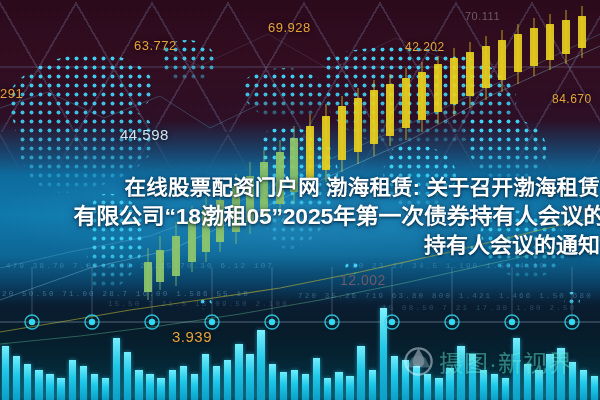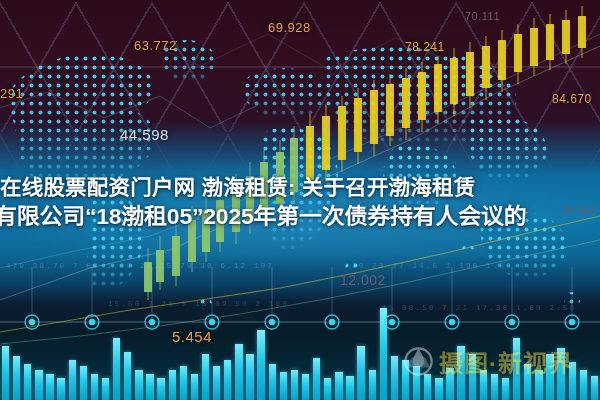--- a/index.html
+++ b/index.html
@@ -77,21 +77,21 @@
     white-space:nowrap;
     letter-spacing:.5px;
   }
   .numlabel.orange{color:#e8a33a;text-shadow:0 0 5px rgba(0,0,0,.85);}
   .numlabel.white{color:#cfe4ef;text-shadow:0 0 5px rgba(0,0,0,.6);}
   .numlabel.dim{color:#6e5b66;}
 
   
   #headline{
     position:absolute;left:0;top:176px;width:600px;
-    text-align:left;
+    text-align:right;
     pointer-events:none;
   }
   .hl-line{
     color:#ffffff;
     font-weight:bold;
     white-space:nowrap;
     text-shadow:0 1px 3px rgba(0,20,40,.85),0 0 9px rgba(0,30,60,.55);
   }
   #hl1{font-size:21.5px;line-height:25px;letter-spacing:.2px;}
   #hl2{font-size:22.5px;line-height:27px;letter-spacing:-.2px;margin-top:2px;
@@ -99,21 +99,21 @@
   #hl3{font-size:22px;line-height:27px;margin-top:2px;}
 
   
   #watermark{
     position:absolute;left:404px;top:344px;
     display:flex;align-items:center;gap:6px;
     opacity:.46;
   }
   #wm-icon{width:29px;height:29px;flex:0 0 29px;}
   #wm-text{
-    color:#fde047;font-size:24px;font-weight:bold;letter-spacing:1px;
+    color:#5eead4;font-size:24px;font-weight:normal;letter-spacing:1px;
     text-shadow:0 0 5px rgba(0,0,0,.35);
   }
 
   
   #glow-band{
     top:150px;height:130px;
     background:radial-gradient(ellipse 420px 80px at 300px 65px, rgba(90,200,255,.22), rgba(0,0,0,0) 72%);
   }
   #bottom-glow{
     top:300px;height:100px;
@@ -404,42 +404,45 @@
       <line x1="512" y1="267" x2="512" y2="322" stroke="#9fb8c8" stroke-width=".8" opacity=".40"></line>
       <circle cx="512" cy="322" r="7" fill="none" stroke="#2fd9f0" stroke-width="1.4" opacity=".85"></circle>
       <circle cx="512" cy="322" r="3.2" fill="#2fd9f0"></circle>
       <line x1="572" y1="267" x2="572" y2="322" stroke="#9fb8c8" stroke-width=".8" opacity=".40"></line>
       <circle cx="572" cy="322" r="7" fill="none" stroke="#2fd9f0" stroke-width="1.4" opacity=".85"></circle>
       <circle cx="572" cy="322" r="3.2" fill="#2fd9f0"></circle>
     </svg>
 
   <div class="layer" id="tickers">
       <div class="ticker-table" style="left: 6px; top: 262px; opacity: 0.28;">479   38.70   7.80   1.09   22.15   70.30   6.12   107</div>
+      <div class="ticker-table" style="left: 2px; top: 290px; opacity: 0.34;">20  50.50      71.00  28.7     16.00   1.586   55.10</div>
       <div class="ticker-table" style="left: 108px; top: 300px; opacity: 0.22;">15.50        7   21.5    13   09.50    2.100</div>
       <div class="ticker-table" style="left: 352px; top: 262px; opacity: 0.26;">30   23   27   34.5   1.190   1.50   4.10</div>
+      <div class="ticker-table" style="left: 298px; top: 292px; opacity: 0.3;">720   35.26    719   63.80    800   1.421   1.466   1.50   680</div>
       <div class="ticker-table" style="left: 382px; top: 304px; opacity: 0.22;">15   08.50     7   21   17.30    1.80    2.50</div>
       <div class="ticker-table" style="left: 196px; top: 214px; opacity: 0.25;">10.45   3.07   5.60   11.20   6.32</div>
     </div>
 
   <div class="layer" id="labels">
       <div class="numlabel orange" style="left: 0px; top: 86px; font-size: 13px;">291</div>
       <div class="numlabel orange" style="left: 134px; top: 38px; font-size: 13px;">63.772</div>
       <div class="numlabel orange" style="left: 268px; top: 20px; font-size: 13px; text-align: center;">69.928</div>
-      <div class="numlabel orange" style="left: 405px; top: 40px; font-size: 12px;">78.241</div>
+      <div class="numlabel orange" style="left: 405px; top: 40px; font-size: 12px;">42.202</div>
       <div class="numlabel dim" style="left: 465px; top: 10px; font-size: 11px;">70.111</div>
       <div class="numlabel orange" style="left: 552px; top: 92px; font-size: 12px;">84.670</div>
       <div class="numlabel white" style="left: 120px; top: 126px; font-size: 15px;">44.598</div>
-      <div class="numlabel orange" style="left: 172px; top: 328px; font-size: 15px;">5.454</div>
+      <div class="numlabel orange" style="left: 172px; top: 328px; font-size: 15px;">3.939</div>
       <div class="numlabel dim" style="left: 340px; top: 272px; font-size: 14px;">12.002</div>
       <div class="numlabel dim" style="left: 562px; top: 205px; font-size: 10px;">35.503</div>
     </div>
 
   <div id="headline">
     <div class="hl-line" id="hl1">在线股票配资门户网 渤海租赁: 关于召开渤海租赁</div>
     <div class="hl-line" id="hl2">有限公司“18渤租05”2025年第一次债券持有人会议的</div>
+    <div class="hl-line" id="hl3">持有人会议的通知</div>
   </div>
 
   <div id="watermark">
     <svg id="wm-icon" viewBox="0 0 64 64">
       <circle cx="32" cy="32" r="29" fill="none" stroke="#eaf6ff" stroke-width="5"></circle>
       <circle cx="32" cy="32" r="13" fill="#eaf6ff"></circle>
       <path d="M32 3 L45 26 L19 26 Z" fill="#eaf6ff" opacity=".9"></path>
       <path d="M58 45 L33 45 L46 22 Z" fill="#eaf6ff" opacity=".55"></path>
       <path d="M6 45 L31 45 L18 22 Z" fill="#eaf6ff" opacity=".55"></path>
     </svg>

